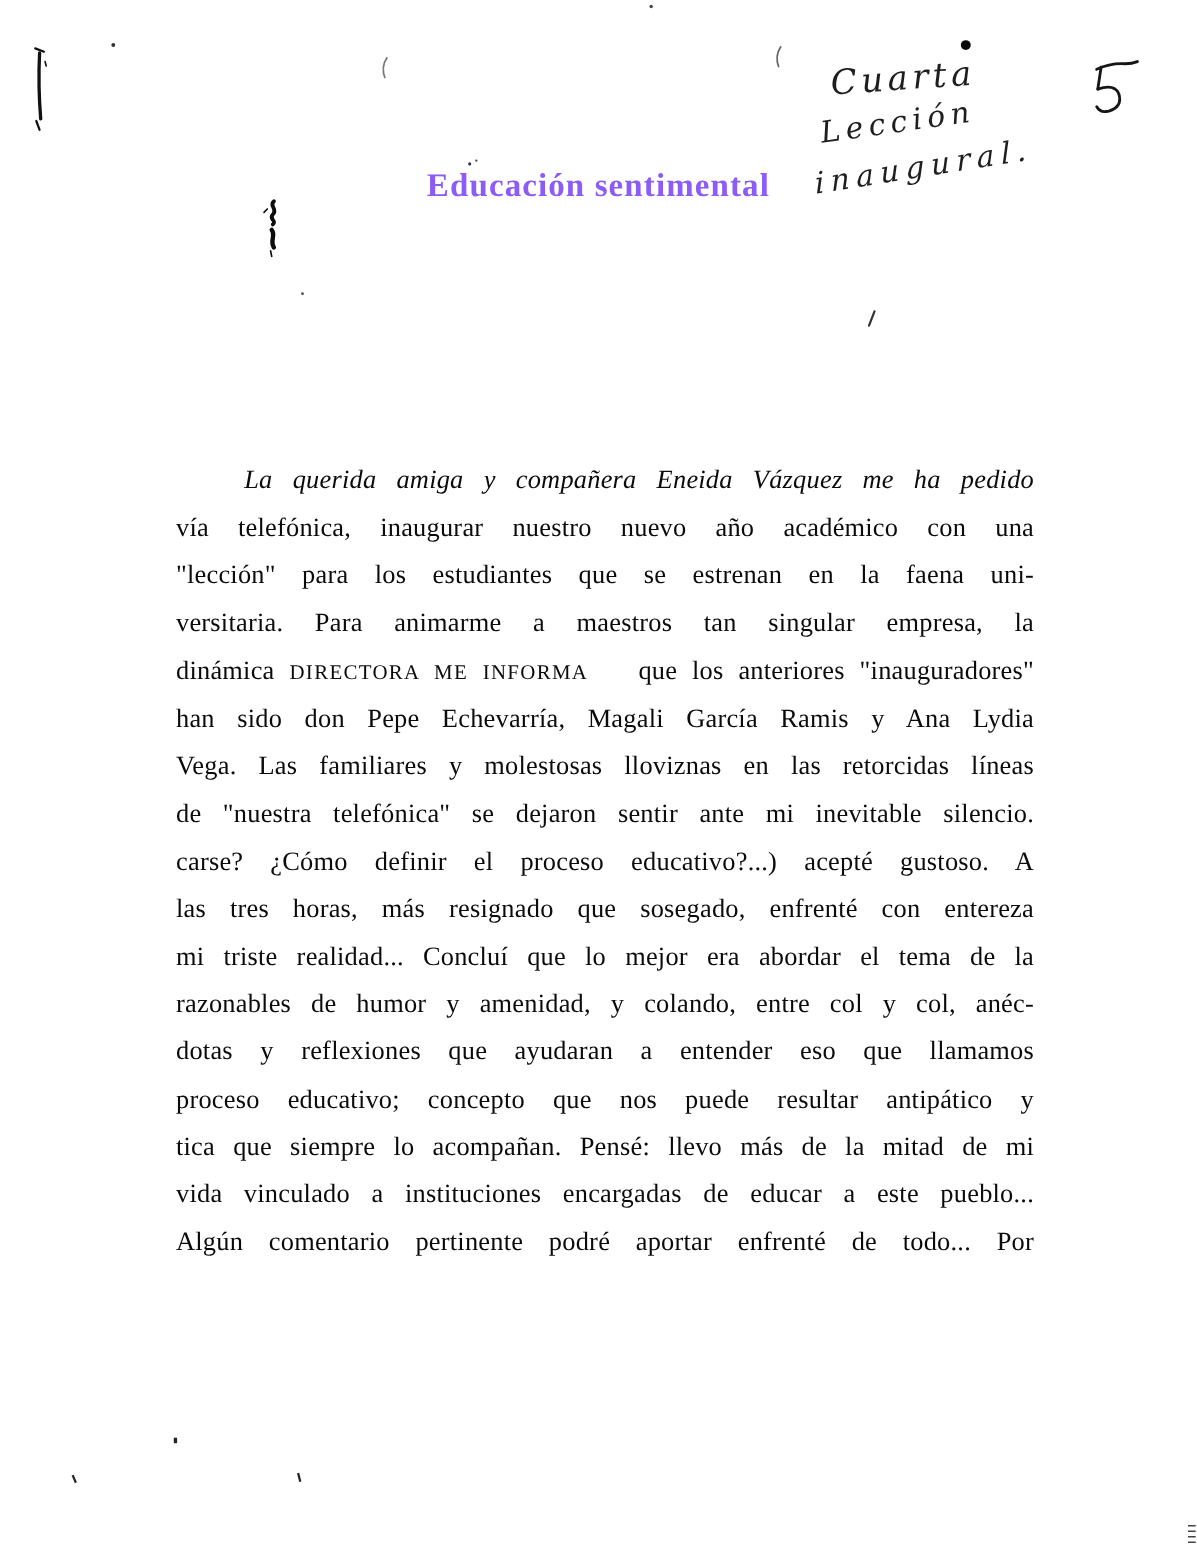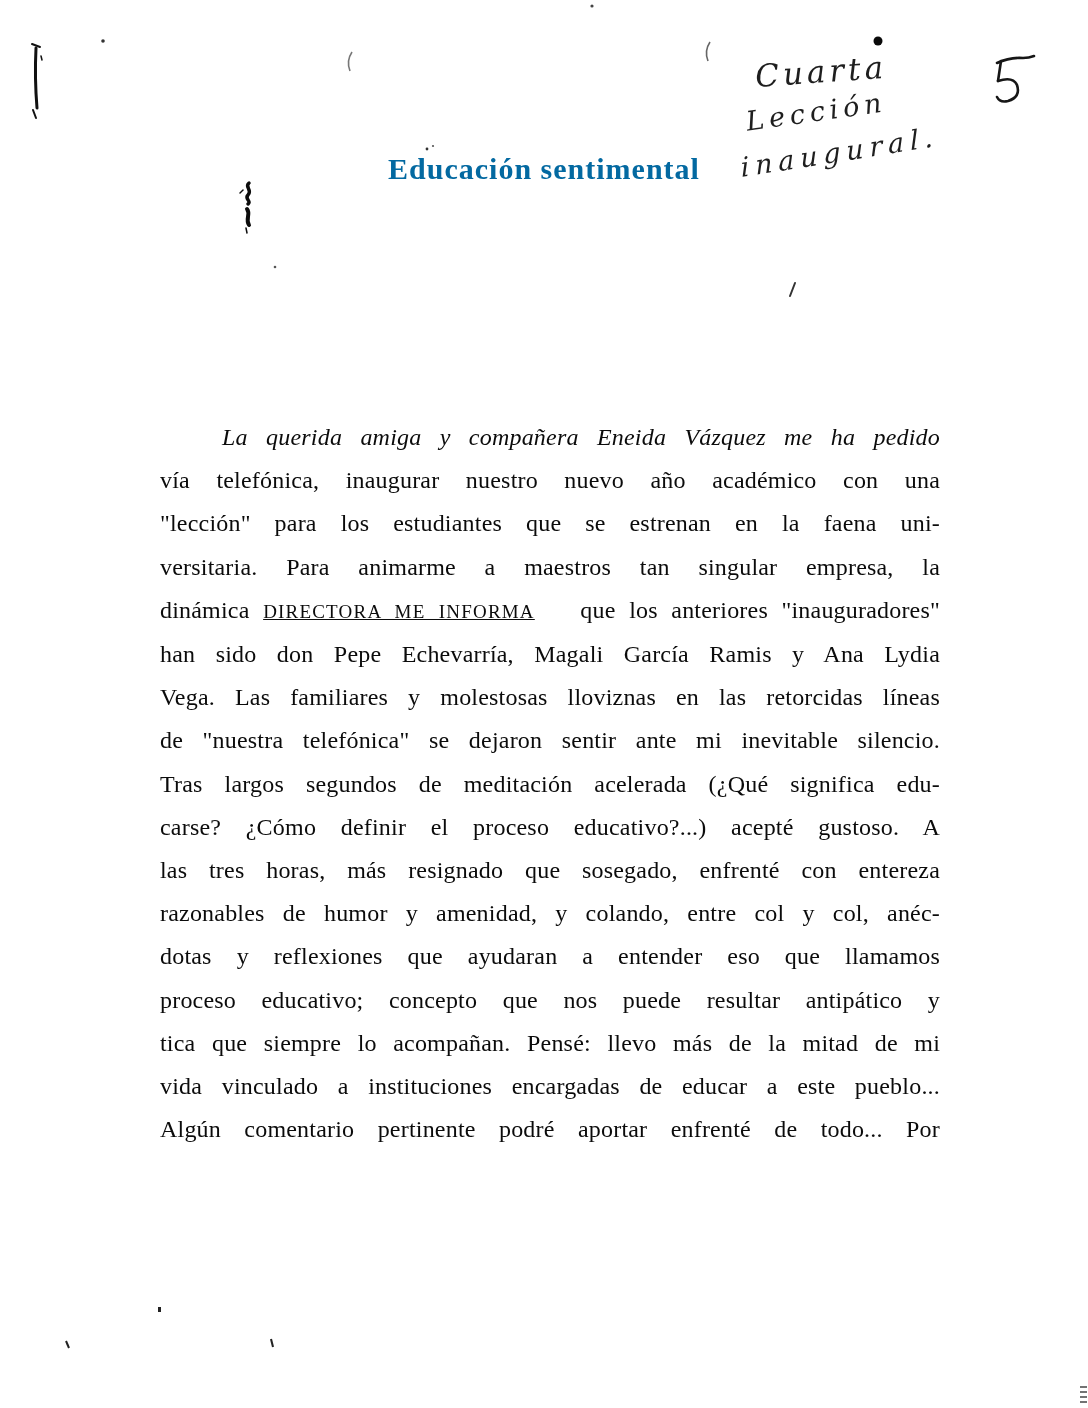--- a/index.html
+++ b/index.html
@@ -33,21 +33,21 @@
   .hw-line3 { left: 740px; top: 152px; font-size: 27px; letter-spacing: 6px; transform: rotate(-9deg) skewX(-6deg); transform-origin: left top; }
   
   .title {
     position: absolute;
     left: 0; top: 152px;
     width: 1088px;
     text-align: center;
     font-size: 30px;
     font-weight: bold;
     letter-spacing: 1px;
-    color: #0369a1;
+    color: #8b5cf6;
   }
   
   .dedication {
     position: absolute;
     left: 163px; top: 268px;
     font-size: 24px;
     line-height: 36px;
     letter-spacing: 0.4px;
   }
   
@@ -63,21 +63,20 @@
     text-align: justify;
     text-align-last: justify;
     white-space: normal;
   }
   .body-line.indent { text-indent: 62px; font-style: italic; }
   .insert-smallcaps {
     font-size: 19px;
     letter-spacing: 1.2px;
     margin-right: 32px;
     font-family: "Liberation Serif", serif;
-    text-decoration: underline;
   }
 </style>
 </head>
 <body>
 
 <div class="page">
 
   <svg class="artifacts" viewBox="0 0 1088 1408" xmlns="http://www.w3.org/2000/svg">
 
     <g stroke="#111" fill="none" stroke-linecap="round">
@@ -140,23 +139,23 @@
     <div class="body-line">"lección" para los estudiantes que se estrenan en la faena uni-</div>
     <div class="body-line">versitaria.  Para animarme a maestros tan singular empresa, la</div>
     <div class="body-line">
       <span>dinámica</span>
       <span class="insert-smallcaps">DIRECTORA ME INFORMA</span>
       <span>que los anteriores "inauguradores"</span>
     </div>
     <div class="body-line">han sido don Pepe Echevarría, Magali García Ramis y Ana Lydia</div>
     <div class="body-line">Vega. Las familiares y molestosas lloviznas en las retorcidas líneas</div>
     <div class="body-line">de "nuestra telefónica" se dejaron sentir ante mi inevitable silencio.</div>
-    <div class="body-line">Tras largos segundos de meditación acelerada (¿Qué significa edu-</div>
     <div class="body-line">carse?  ¿Cómo definir el proceso educativo?...) acepté gustoso.  A</div>
     <div class="body-line">las tres horas, más resignado que sosegado, enfrenté con entereza</div>
+    <div class="body-line">mi triste realidad...  Concluí que lo mejor era abordar el tema de la</div>
     <div class="body-line">razonables de humor y amenidad, y colando, entre col y col, anéc-</div>
     <div class="body-line">dotas y reflexiones que ayudaran a entender eso que llamamos</div>
     <div class="body-line">proceso educativo; concepto que nos puede resultar antipático y</div>
     <div class="body-line">tica que siempre lo acompañan.  Pensé: llevo más de la mitad de mi</div>
     <div class="body-line">vida vinculado a instituciones encargadas de educar a este pueblo...</div>
     <div class="body-line">Algún comentario pertinente podré aportar enfrenté de todo...  Por</div>
   </div>
 
 </div>
 

